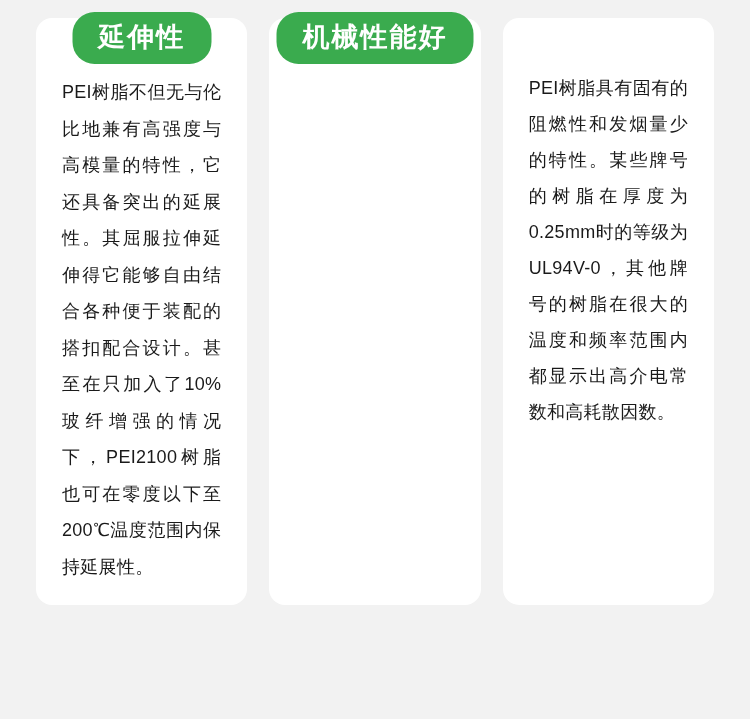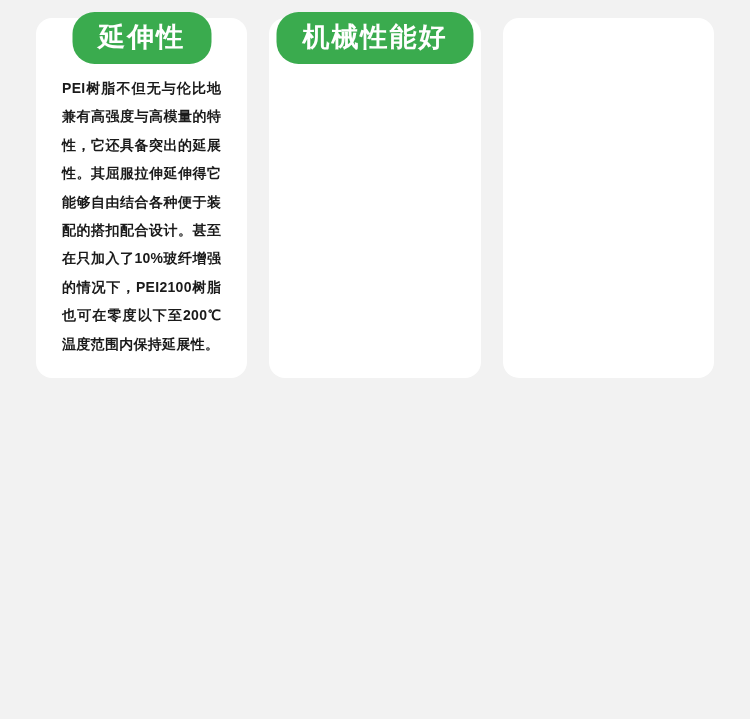--- a/index.html
+++ b/index.html
@@ -46,27 +46,26 @@
     font-size: 27px;
     font-weight: bold;
     letter-spacing: 2px;
     line-height: 1;
     padding: 12px 26px 13px 26px;
     border-radius: 22px;
     white-space: nowrap;
     text-align: center;
   }
   .card-body {
-    font-size: 14px;
+    font-size: 18px;
     line-height: 2.0;
     color: #1a1a1a;
     letter-spacing: 0.3px;
     text-align: justify;
     text-justify: inter-ideograph;
-    font-weight: bold;
   }
   
   .card.c1 .card-body { line-height: 2.03; }
   .card.c2 .card-body { line-height: 2.03; }
   .card.c3 { padding-top: 52px; }
   .card.c4 { padding-top: 52px; }
   .card.c3 .card-title, .card.c4 .card-title { top: -8px; }
 </style>
 </head>
 <body>
@@ -78,16 +77,17 @@
       <div class="card-title">延伸性</div>
       <div class="card-body">PEI树脂不但无与伦比地兼有高强度与高模量的特性，它还具备突出的延展性。其屈服拉伸延伸得它能够自由结合各种便于装配的搭扣配合设计。甚至在只加入了10%玻纤增强的情况下，PEI2100树脂也可在零度以下至200℃温度范围内保持延展性。</div>
     </div>
 
     <div class="card c2">
       <div class="card-title">机械性能好</div>
     </div>
 
 
     <div class="card c4">
+      <div class="card-body">PEI树脂具有固有的阻燃性和发烟量少的特性。某些牌号的树脂在厚度为0.25mm时的等级为UL94V-0，其他牌号的树脂在很大的温度和频率范围内都显示出高介电常数和高耗散因数。</div>
     </div>
 
   </div>
 </div>
 
 </body></html>

